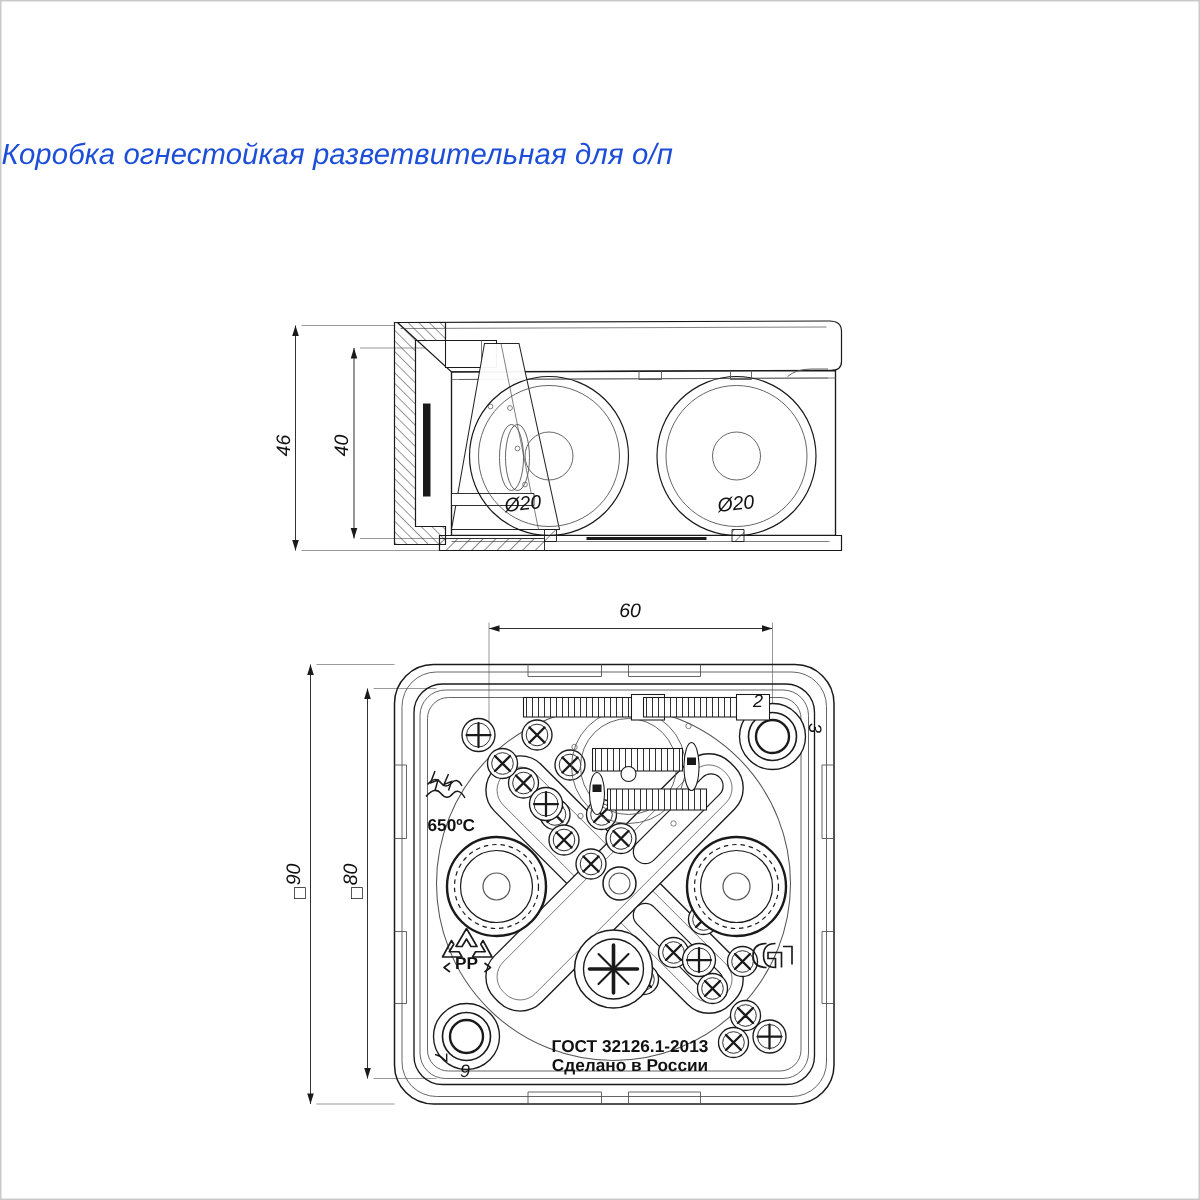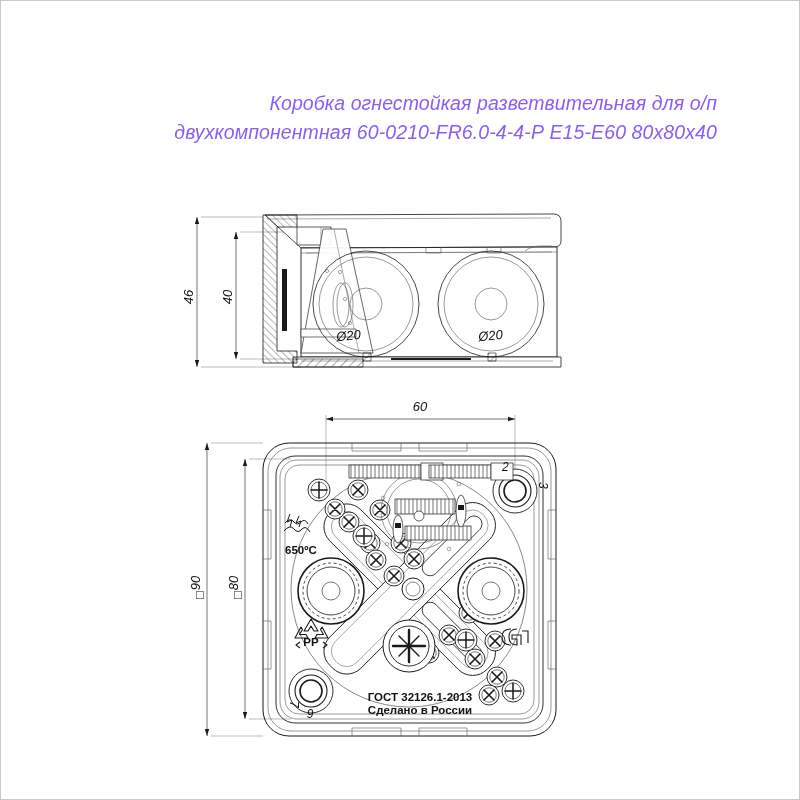--- a/index.html
+++ b/index.html
@@ -1,38 +1,37 @@
 <!DOCTYPE html>
 <html><head>
 <meta charset="utf-8">
 <style>
   html,body{margin:0;padding:0;background:#ffffff;}
   body{width:800px;height:800px;overflow:hidden;
        font-family:"Liberation Sans", sans-serif;color:#1a1a1a;}
   #page{position:relative;width:800px;height:800px;box-sizing:border-box;
         border:1px solid #c9c9c9;background:#fff;}
-  .title{position:absolute;left:0;top:88px;width:716px;text-align:right;
+  .title{position:absolute;left:0;top:88px;width:716px;text-align:left;
          font-family:"Liberation Sans", sans-serif;
          font-style:italic;font-size:19.5px;line-height:29px;
-         letter-spacing:0.1px;color:#8b5cf6;}
+         letter-spacing:0.1px;color:#1d4ed8;}
   .title div{white-space:nowrap;}
   svg{position:absolute;left:0;top:0;}
   text{font-family:"Liberation Sans", sans-serif;fill:#111;}
   .dim{font-style:italic;font-size:13px;}
   .lbl{font-size:12px;}
   .bold{font-weight:bold;font-size:11.5px;}
 </style>
 </head>
 <body>
 
 <div id="page">
 
   <div class="title">
     <div>Коробка огнестойкая разветвительная для о/п</div>
-    <div>двухкомпонентная 60-0210-FR6.0-4-4-Р Е15-Е60 80х80х40</div>
   </div>
 
   <svg width="800" height="800" viewBox="0 0 800 800">
 
     <defs>
       <pattern id="hatch" width="6" height="6" patternTransform="rotate(45)" patternUnits="userSpaceOnUse">
         <line x1="0" y1="0" x2="0" y2="6" stroke="#1a1a1a" stroke-width="0.7"></line>
       </pattern>
       <pattern id="hatch2" width="5" height="5" patternTransform="rotate(-45)" patternUnits="userSpaceOnUse">
         <line x1="0" y1="0" x2="0" y2="5" stroke="#1a1a1a" stroke-width="0.6"></line>

